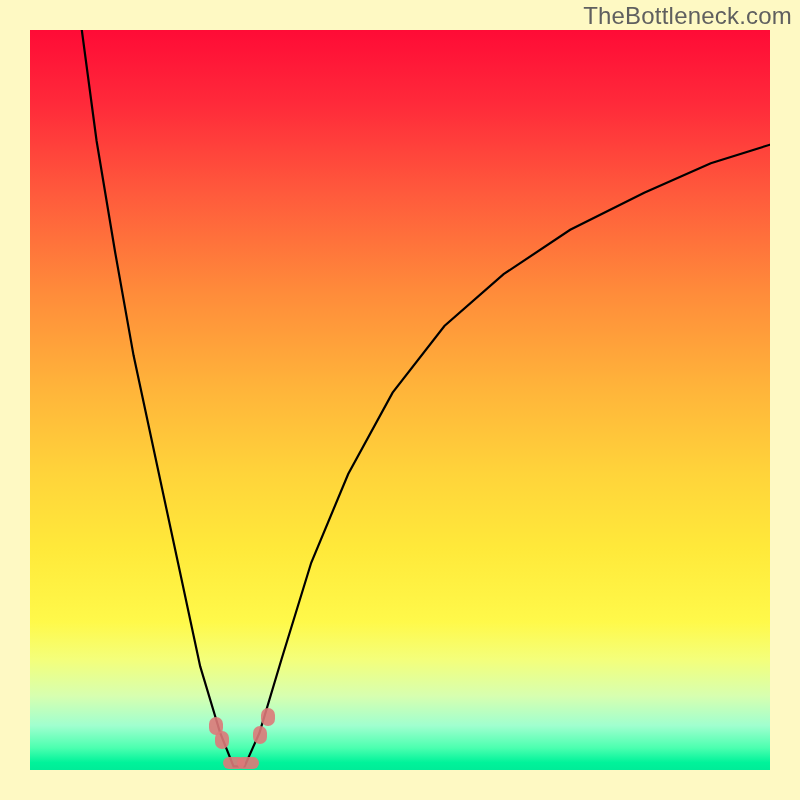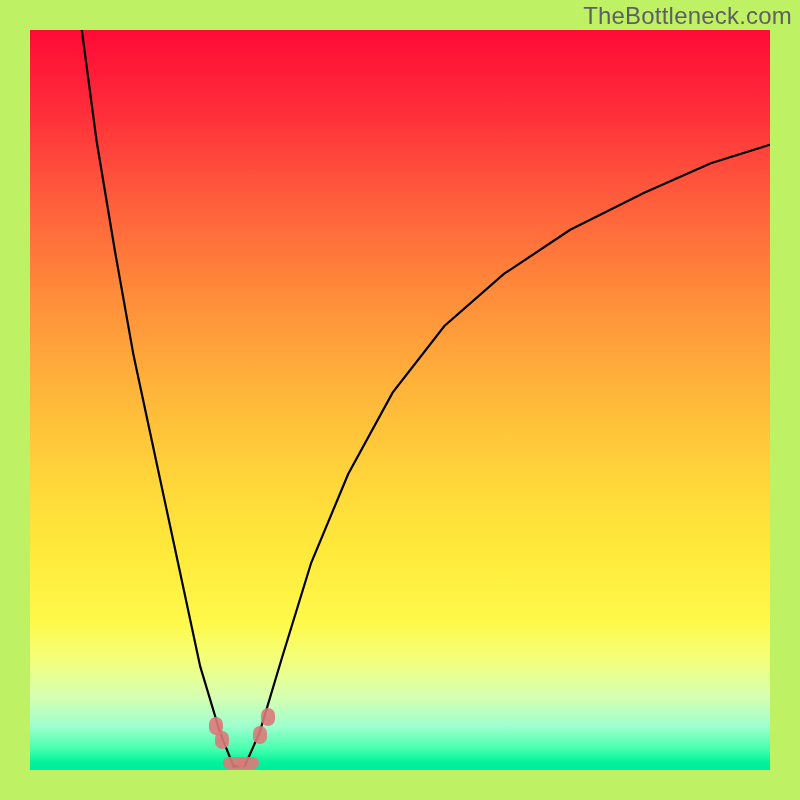--- a/index.html
+++ b/index.html
@@ -7,21 +7,21 @@
     padding: 0;
     width: 800px;
     height: 800px;
     background: #000;
     overflow: hidden;
   }
   .frame {
     position: relative;
     width: 800px;
     height: 800px;
-    background: #bef264;
+    background: #fef9c3;
   }
   .watermark {
     position: absolute;
     top: 2px;
     right: 8px;
     font-family: Arial, Helvetica, sans-serif;
     font-size: 24px;
     color: #5f5f5f;
     letter-spacing: 0.2px;
     z-index: 10;

